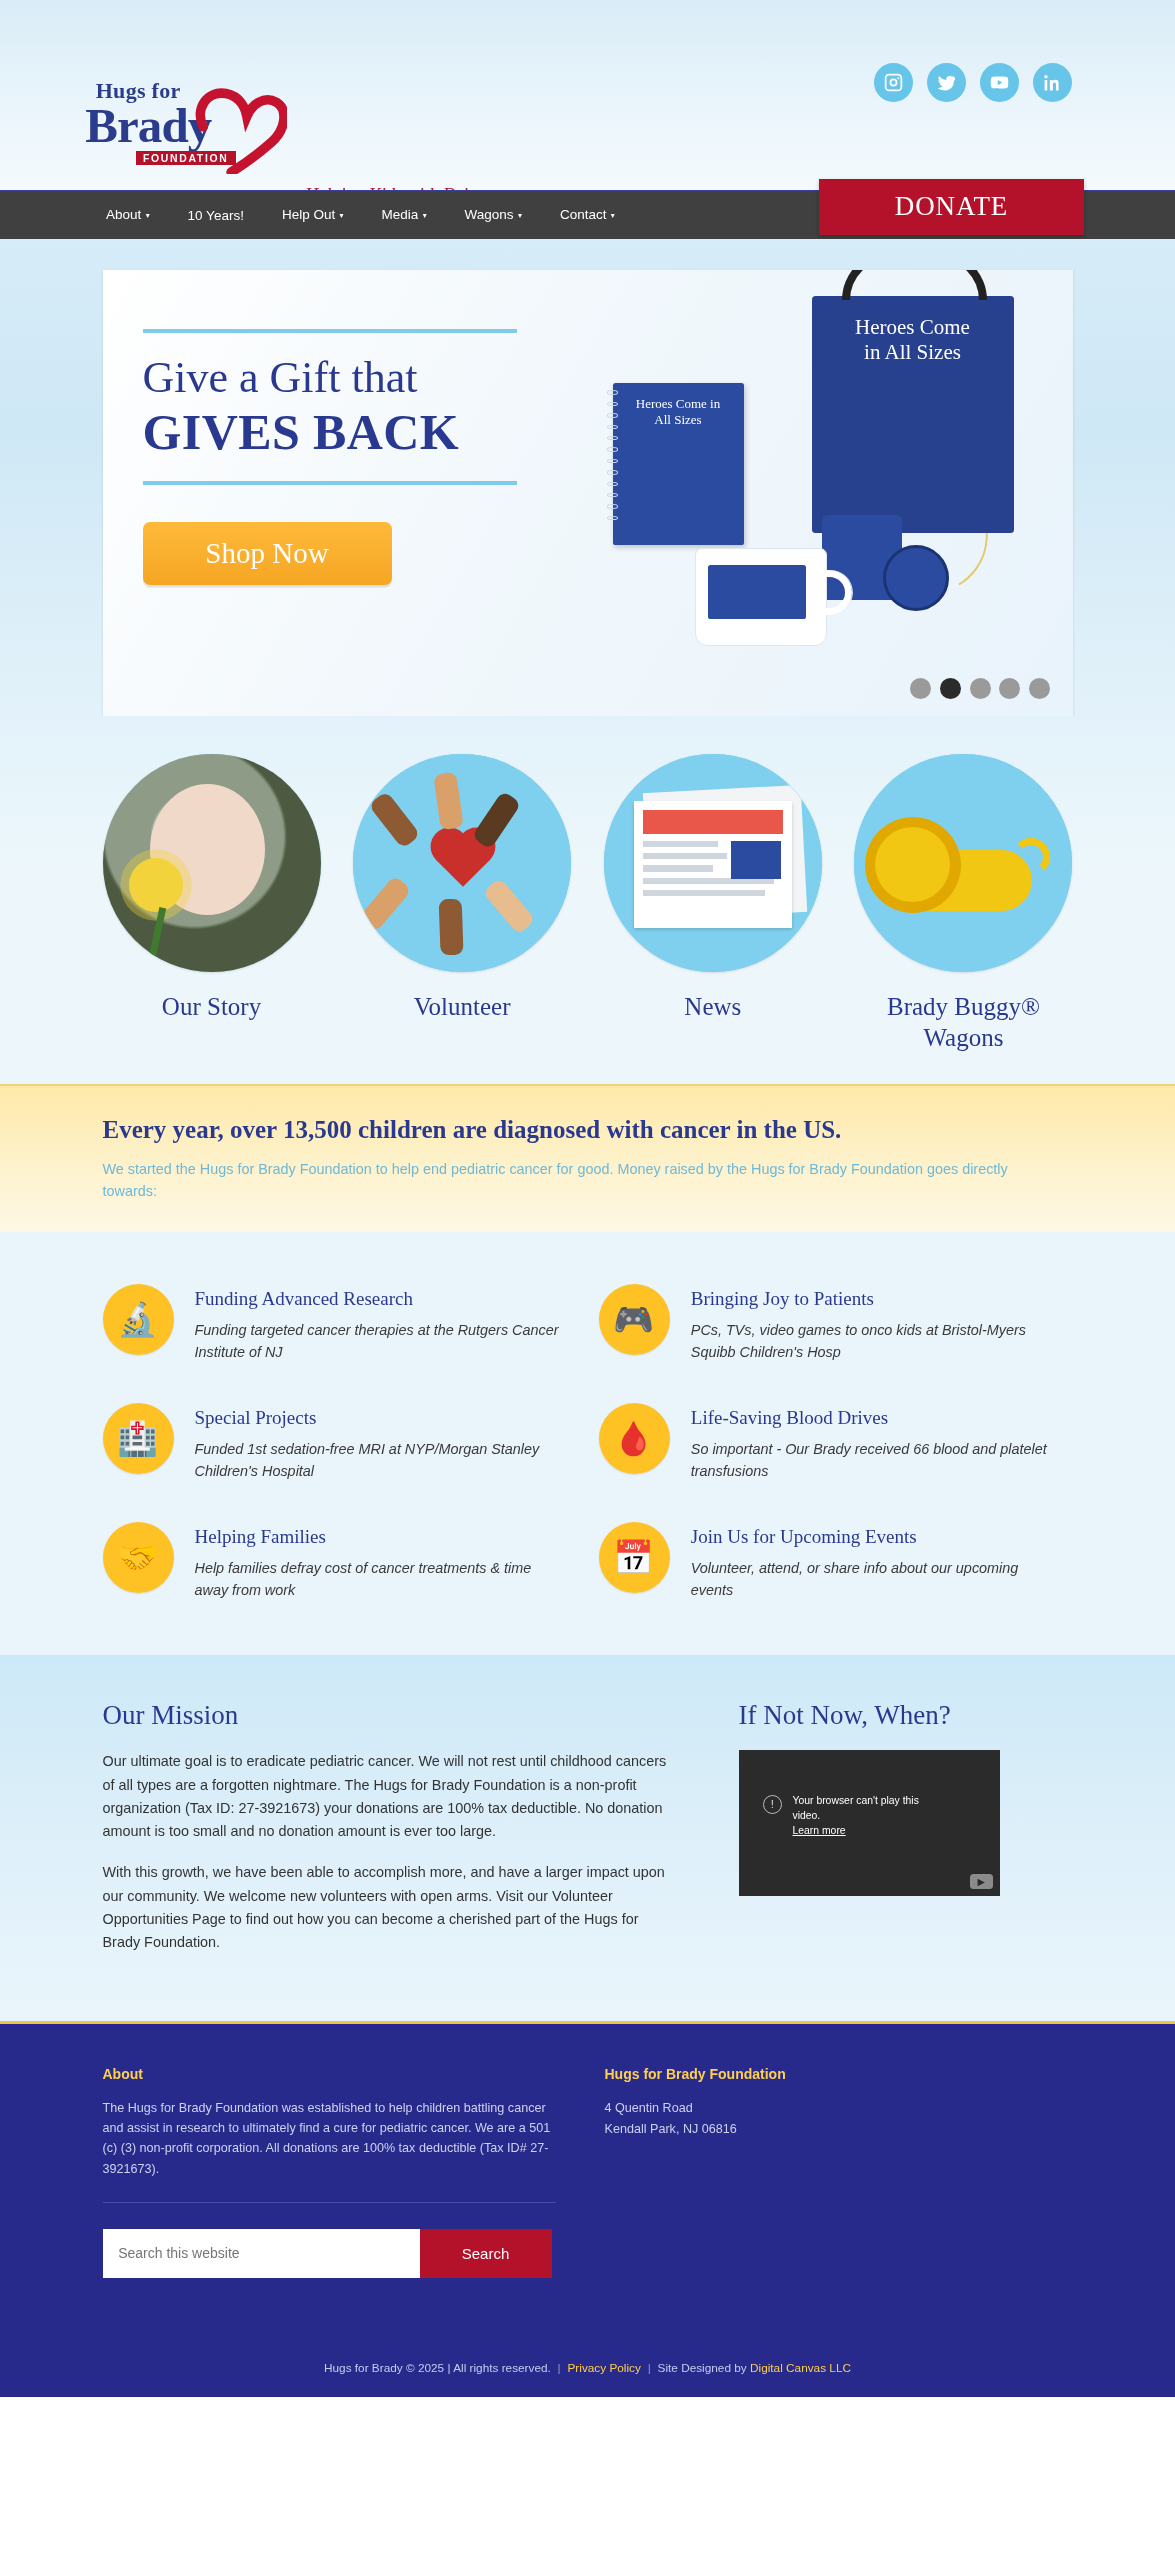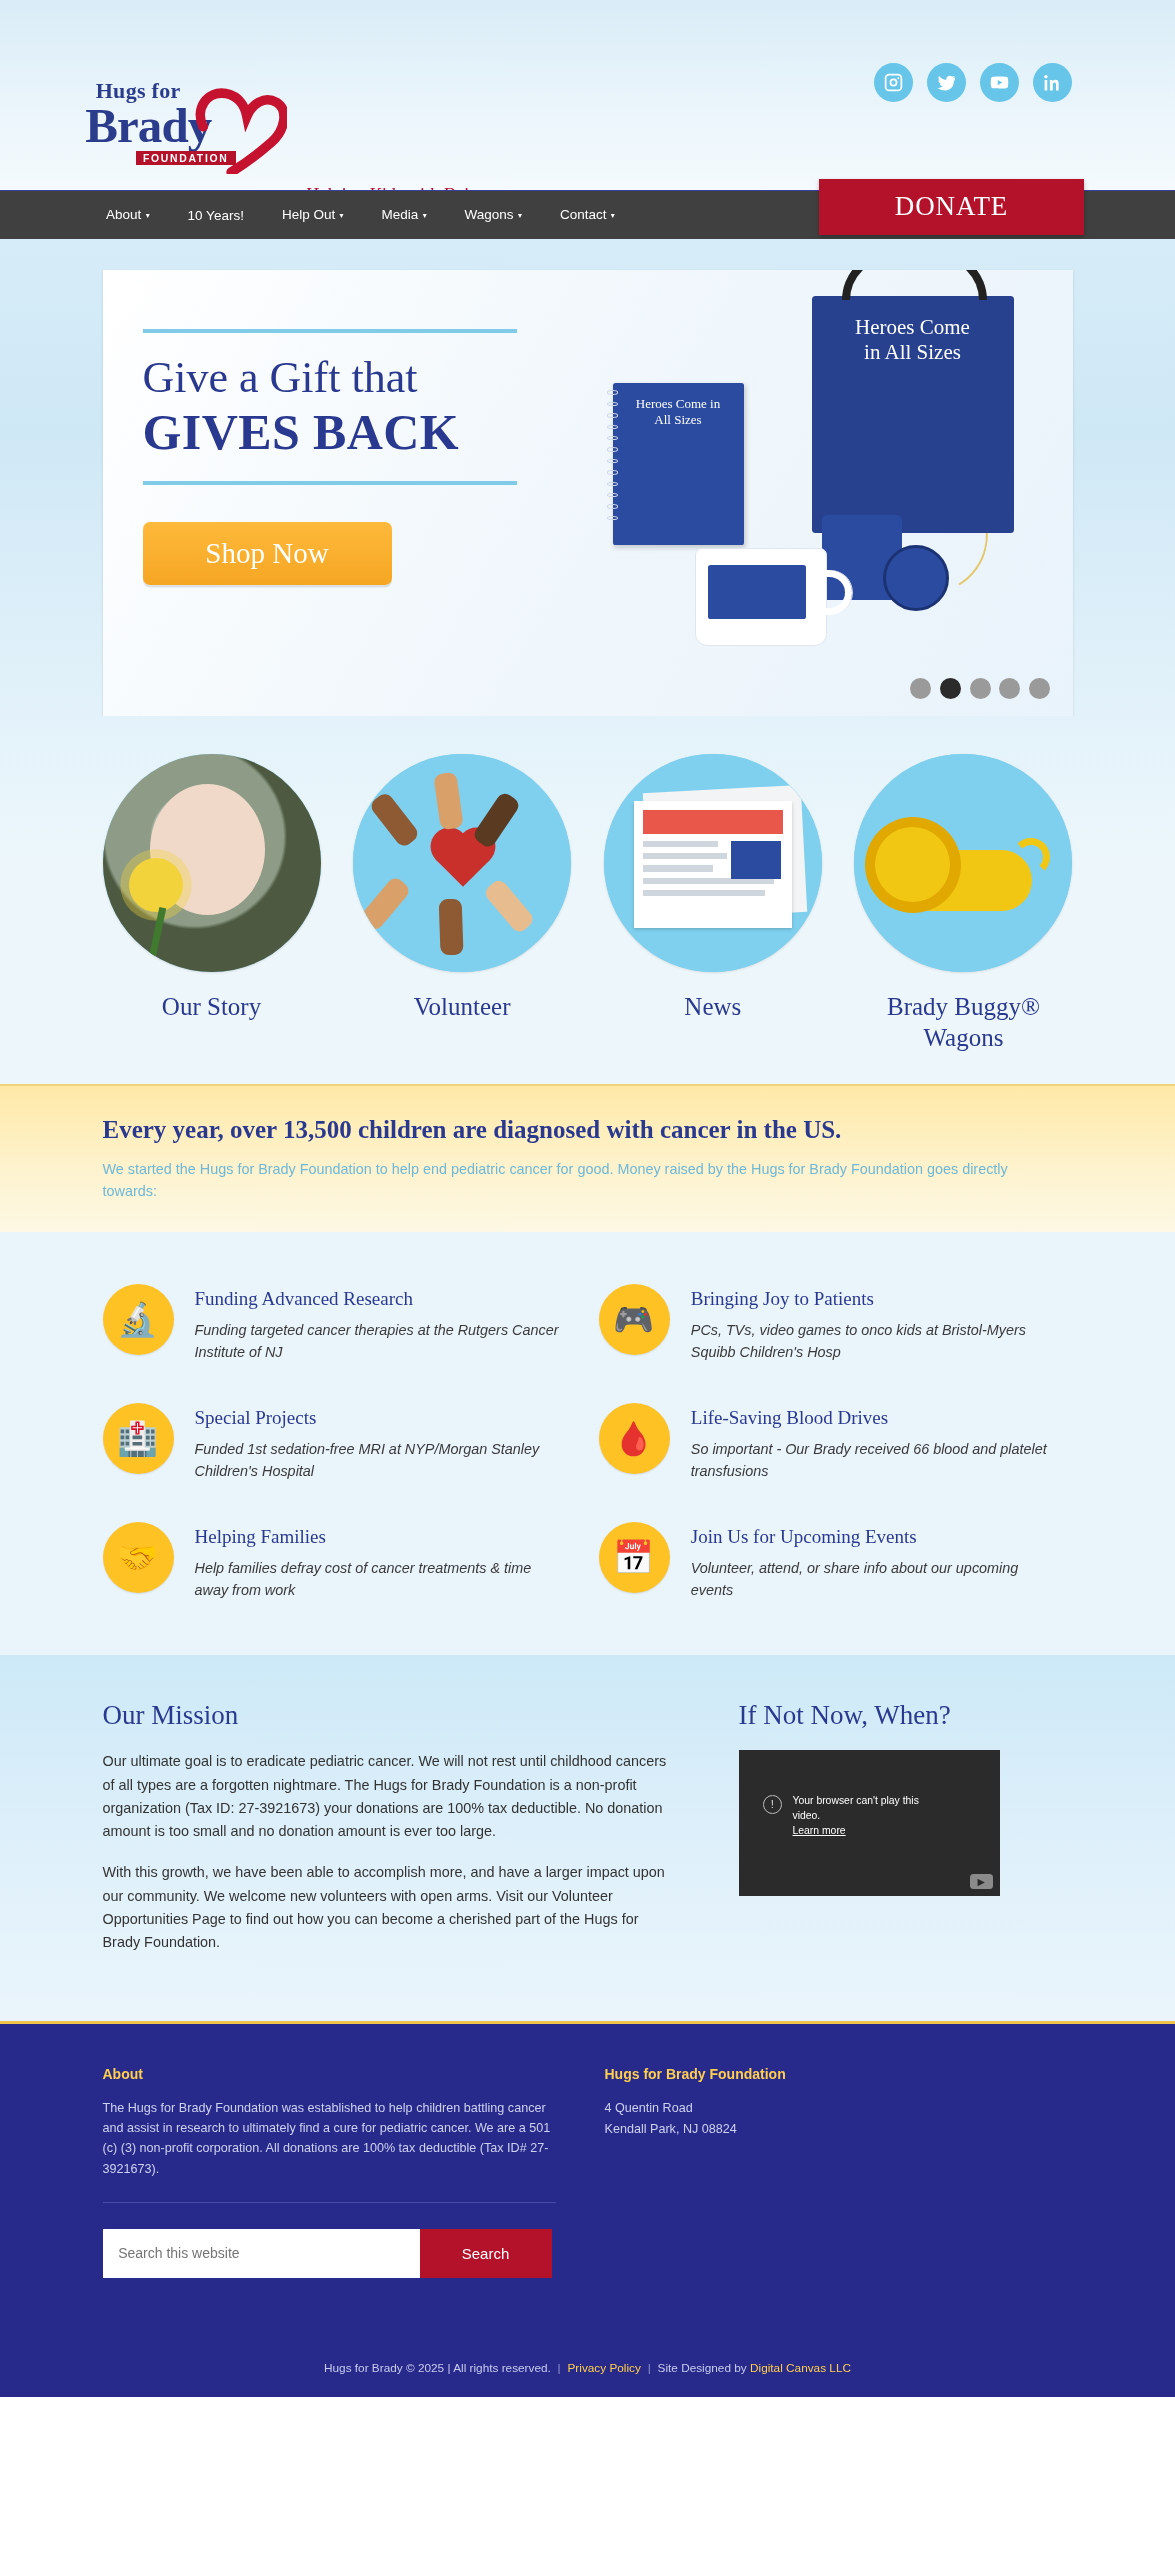--- a/index.html
+++ b/index.html
@@ -667,21 +667,21 @@
         <div class="search-row">
           <input class="search-input" placeholder="Search this website" style="">
           <button class="search-btn">Search</button>
         </div>
       </div>
 
       <div class="f-col-2">
         <div class="f-h">Hugs for Brady Foundation</div>
         <div class="f-addr">
           <div>4 Quentin Road</div>
-          <div>Kendall Park, NJ 08824</div>
+          <div>Kendall Park, NJ 06816</div>
         </div>
       </div>
 
 
     </div>
 
     <div class="f-bottom">
       <span>Hugs for Brady © 2025 | All rights reserved.</span>
       <span class="sep">|</span>
       <a>Privacy Policy</a>

